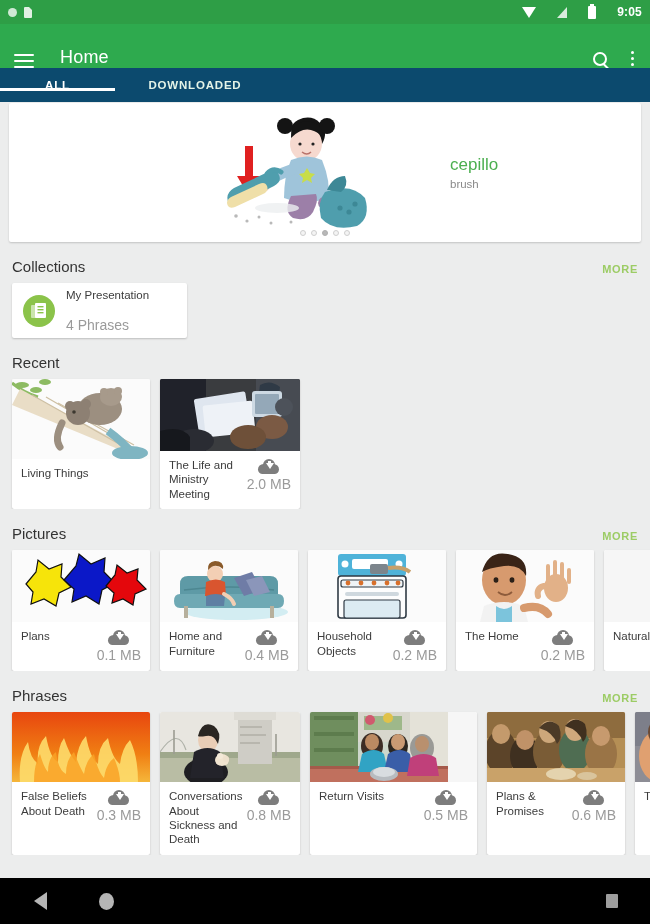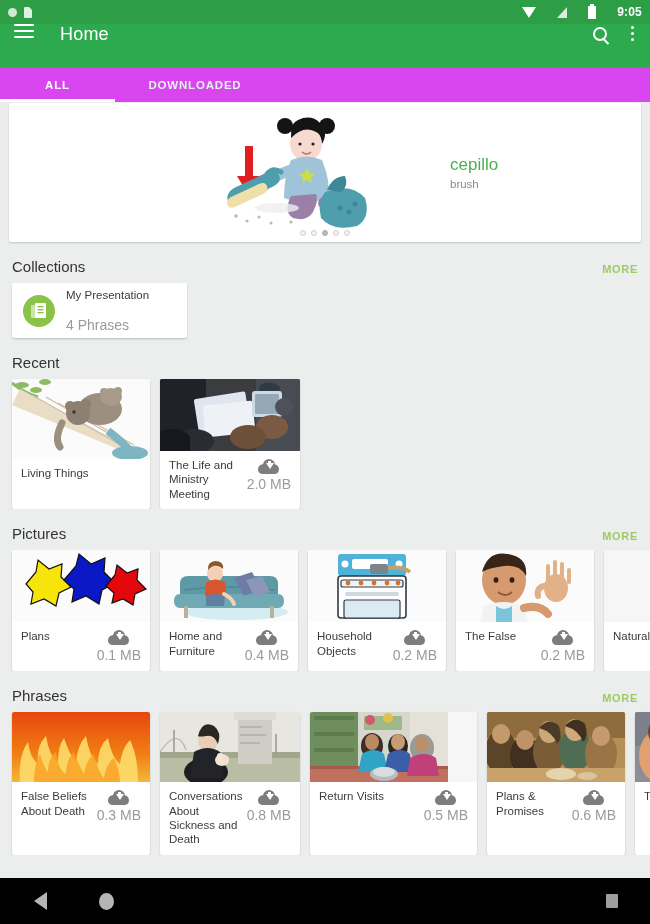--- a/index.html
+++ b/index.html
@@ -43,40 +43,40 @@
     position: relative;
   }
   .ic-batt::before {
     content:""; position:absolute; top:-2px; left:2px;
     width:4px; height:2px; background:#ffffff;
   }
   .sb-time { font-size: 12px; font-weight: bold; color:#fff; letter-spacing:.2px; }
 
   
   .appbar {
-    height: 44px; background: #2eaa4e; display:flex; align-items:flex-start;
+    height: 44px; background: #2eaa4e; display:flex; align-items:flex-end;
     padding: 0 14px; color:#fff;
   }
   .hamburger { width: 20px; display:flex; flex-direction:column; gap:4px; cursor:pointer; }
   .hamburger span { display:block; height:2px; background:#fff; border-radius:1px; }
   .app-title { font-size: 18px; margin-left: 26px; font-weight: 500; letter-spacing:.2px;}
   .appbar-actions { margin-left:auto; display:flex; align-items:center; gap: 22px; }
   .ic-search {
     width:14px; height:14px; border:2px solid #fff; border-radius:50%;
     position:relative; cursor:pointer;
   }
   .ic-search::after {
     content:""; position:absolute; width:2px; height:7px; background:#fff;
     right:-2px; bottom:-6px; transform: rotate(-45deg);
   }
   .ic-overflow { display:flex; flex-direction:column; gap:3px; cursor:pointer; padding: 2px;}
   .ic-overflow i { width:3px; height:3px; background:#fff; border-radius:50%; display:block; }
 
   
-  .tabbar { height: 34px; background:#d946ef; display:flex; position:relative; }
+  .tabbar { height: 34px; background:#0c4a6e; display:flex; position:relative;align-items:center; }
   .tab {
     color:#e4f4e8; font-size: 11.5px; letter-spacing: .8px; font-weight:600;
     display:flex; align-items:center; justify-content:center; cursor:pointer;
     position:relative;
   }
   .tab.t-all { width: 115px; color:#ffffff; }
   .tab.t-dl  { width: 160px; }
   .tab.active::after {
     content:""; position:absolute; bottom:0; left:0; right:0; height:3px; background:#fff;
   }
@@ -468,21 +468,21 @@
             <path d="M68 58 q16 -4 24 6" stroke="#d79a6e" stroke-width="8" fill="none" stroke-linecap="round"></path>
             <ellipse cx="100" cy="38" rx="12" ry="14" fill="#e2b188"></ellipse>
             <rect x="90" y="14" width="4" height="18" rx="2" fill="#e2b188"></rect>
             <rect x="97" y="10" width="4" height="22" rx="2" fill="#e2b188"></rect>
             <rect x="104" y="12" width="4" height="20" rx="2" fill="#e2b188"></rect>
             <rect x="111" y="18" width="4" height="16" rx="2" fill="#e2b188"></rect>
             <path d="M88 36 q-8 2 -6 10" stroke="#e2b188" stroke-width="6" fill="none" stroke-linecap="round"></path>
           </svg>
         </div>
         <div class="card-body">
-          <div class="card-title">The False</div>
+          <div class="card-title">The Home</div>
           <div class="dlwrap">
             <span class="cloud">
                 <u></u>
                 <i></i>
               </span>
             <span class="dlsize">0.2 MB</span>
           </div>
         </div>
       </div>
 

